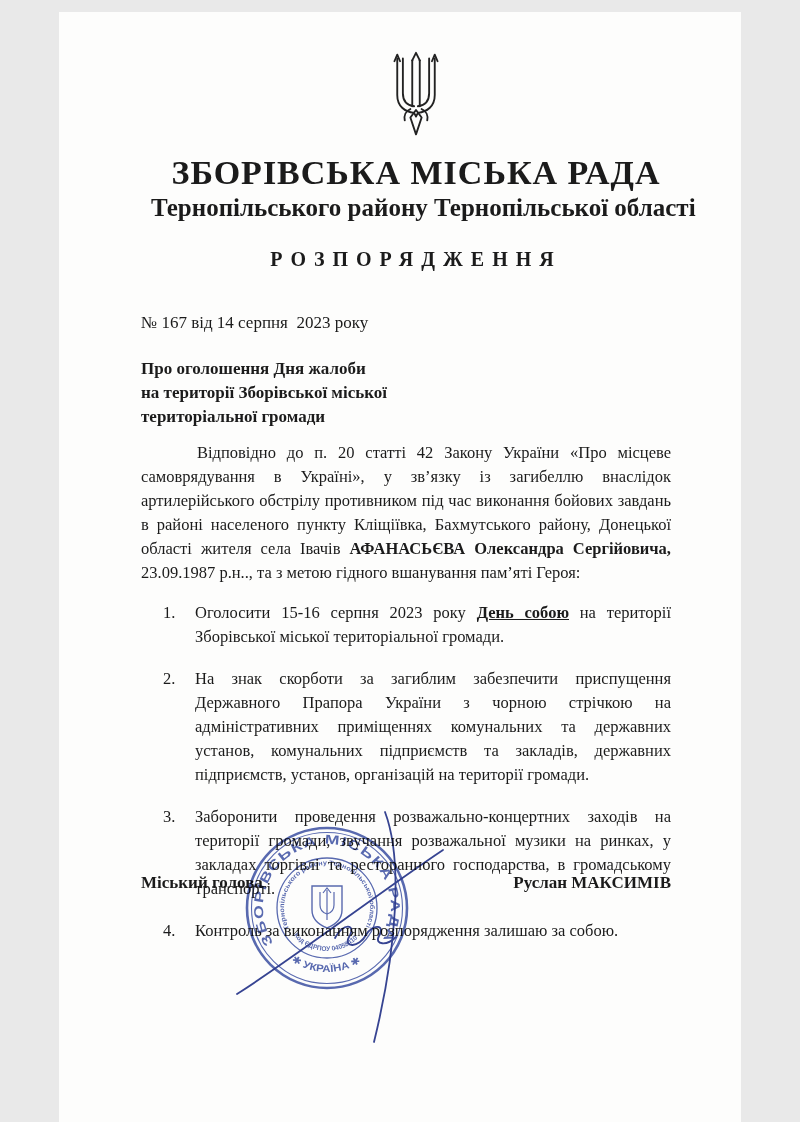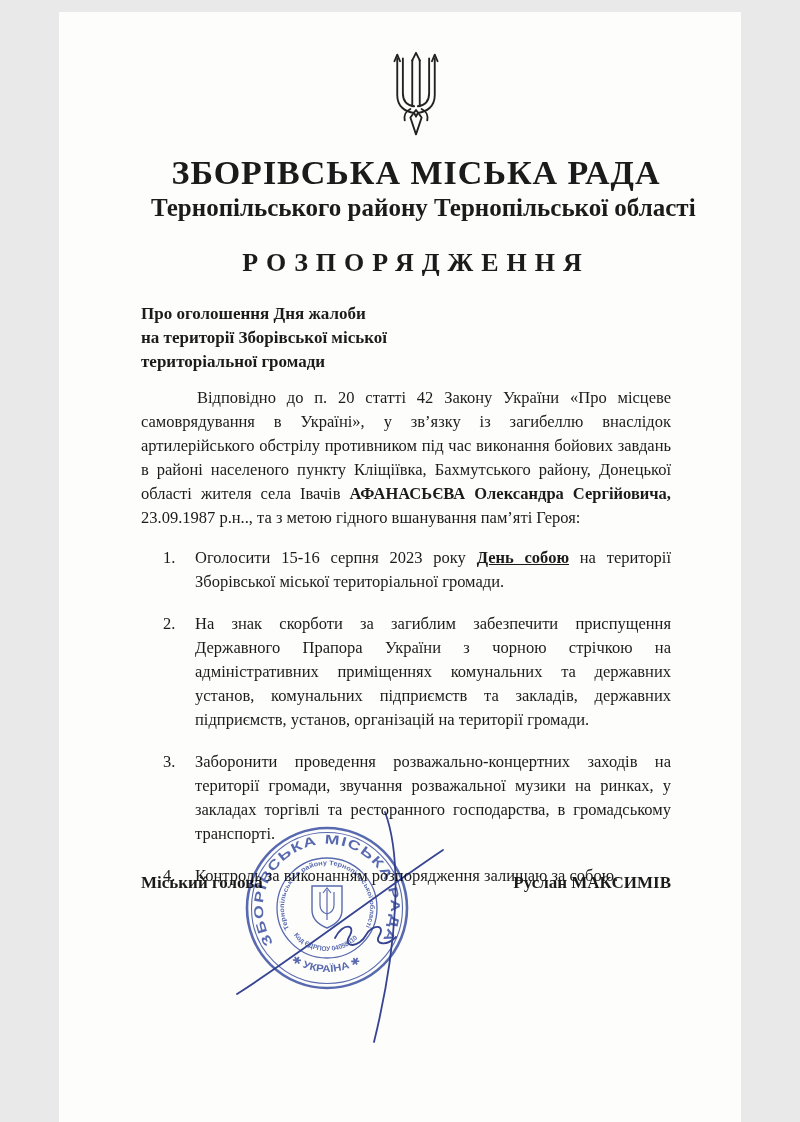--- a/index.html
+++ b/index.html
@@ -20,21 +20,21 @@
     font-size:34px;font-weight:bold;letter-spacing:1px;
     white-space:nowrap;
   }
   .org-region{
     margin-top:2px;
     font-size:25px;font-weight:bold;
     white-space:nowrap;
   }
   .doc-type{
     margin-top:26px;
-    font-size:26px;font-weight:bold;letter-spacing:8px;
+    font-size:20px;font-weight:bold;letter-spacing:8px;
   }
   .number-line{
     margin-top:42px;
     font-size:17px;
     white-space:pre-wrap;
   }
   .subject{
     margin-top:24px;
     font-size:17px;font-weight:bold;line-height:24px;font-family:Liberation Serif, serif;
   }
@@ -90,20 +90,21 @@
           <path d="M32,64 L26,72 L32,90 L38,72 Z"></path>
           <path d="M26,63 C21,65 19,70 20,75"></path>
           <path d="M38,63 C43,65 45,70 44,75"></path>
         </g>
       </svg>
       <div class="org-name">ЗБОРІВСЬКА МІСЬКА РАДА</div>
       <div class="org-region">Тернопільського району Тернопільської області</div>
       <div class="doc-type">РОЗПОРЯДЖЕННЯ</div>
     </div>
 
+    <div class="number-line">№ 167 від 14 серпня  2023 року</div>
 
     <div class="subject">
       <div>Про оголошення Дня жалоби</div>
       <div>на території Зборівської міської</div>
       <div>територіальної громади</div>
     </div>
 
     <p class="preamble"><span>Відповідно до п. 20 статті 42 Закону України «Про місцеве самоврядування в Україні», у зв’язку із загибеллю  внаслідок артилерійського обстрілу противником під час виконання бойових завдань в районі населеного пункту Кліщіївка, Бахмутського району, Донецької області жителя села Івачів </span><span class="bold">АФАНАСЬЄВА Олександра Сергійовича,</span><span> 23.09.1987 р.н.., та з метою гідного вшанування пам’яті Героя:</span></p>
 
     <div class="items">

